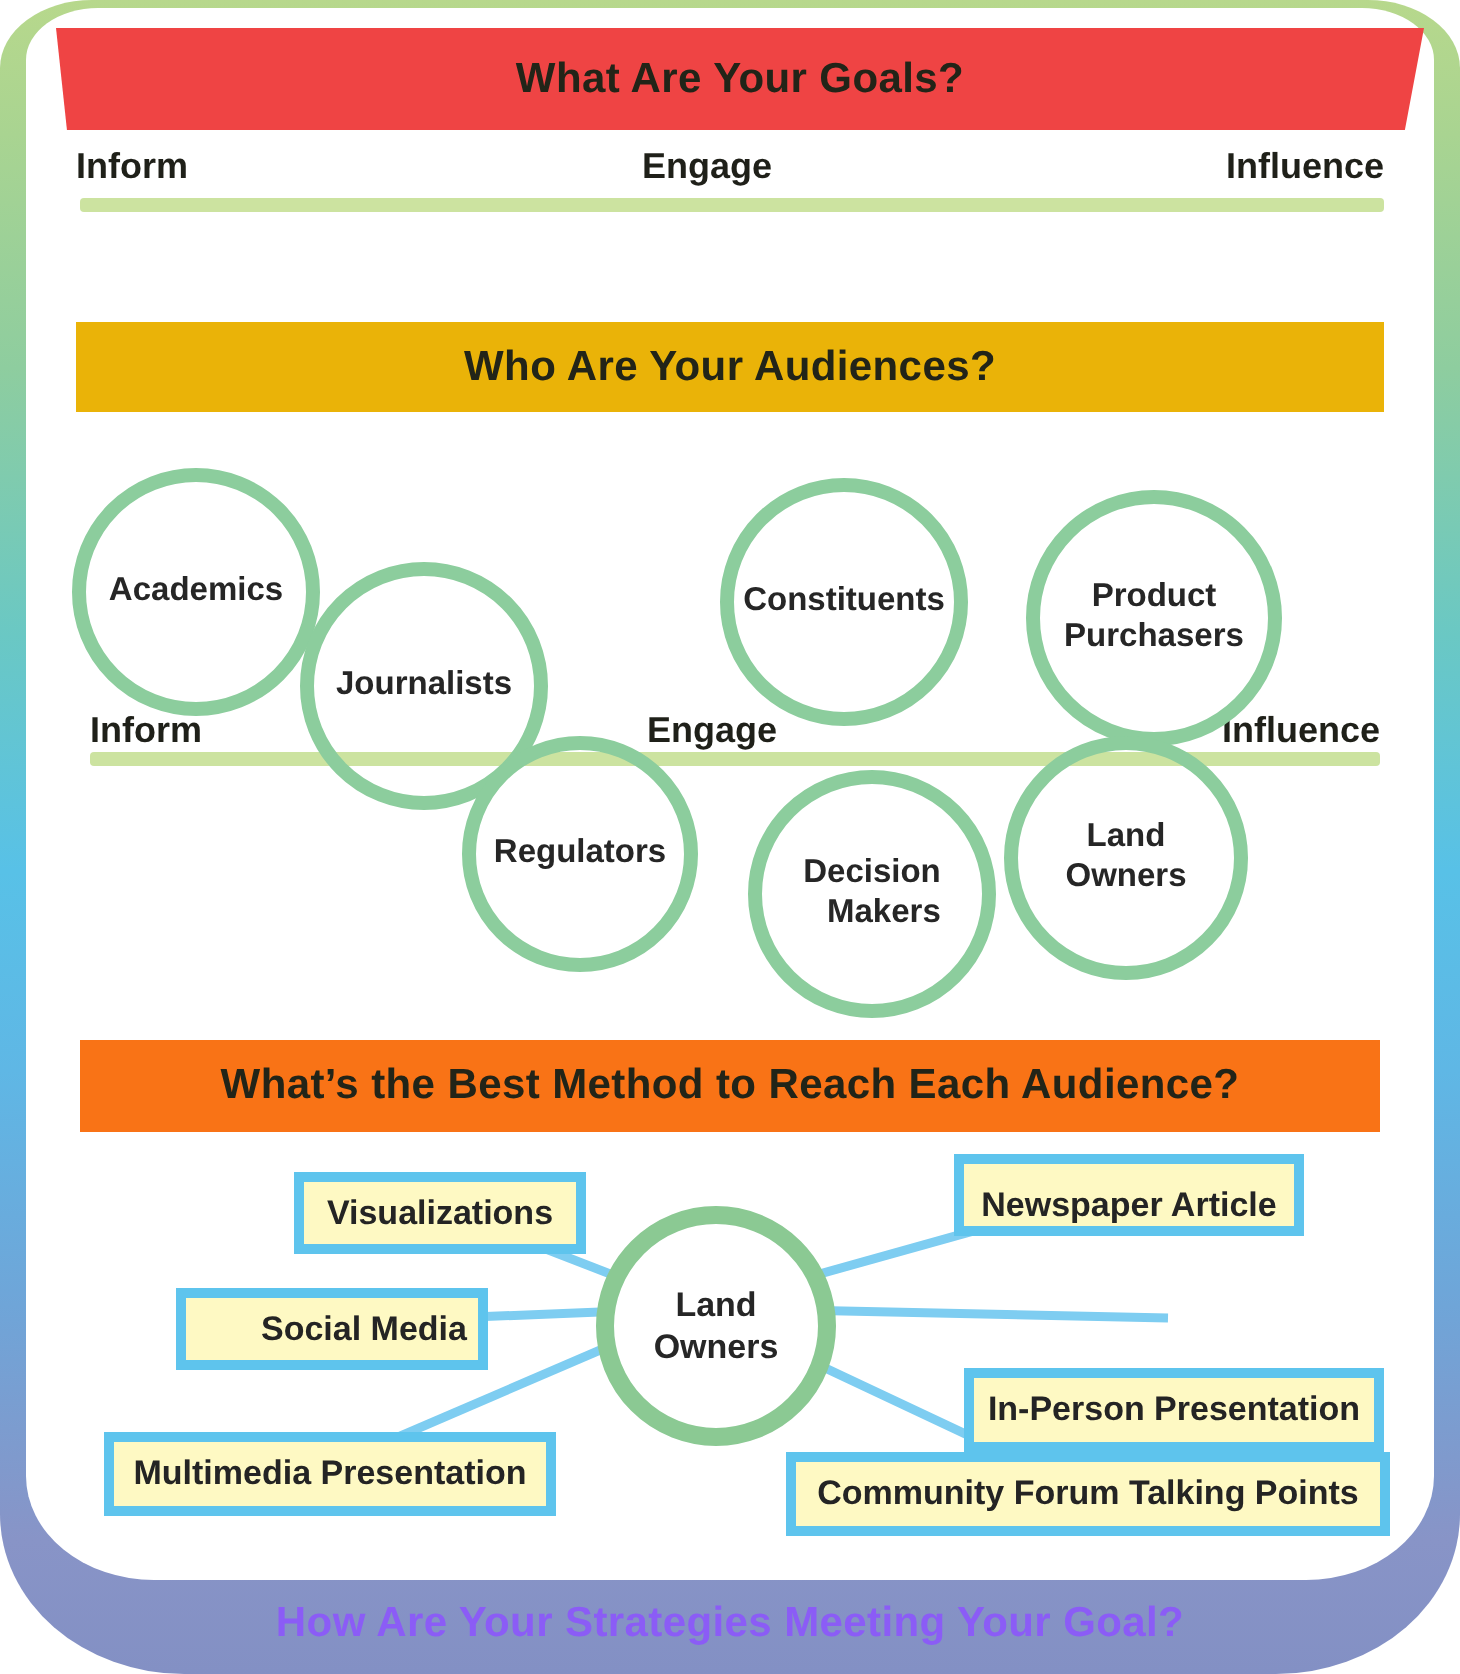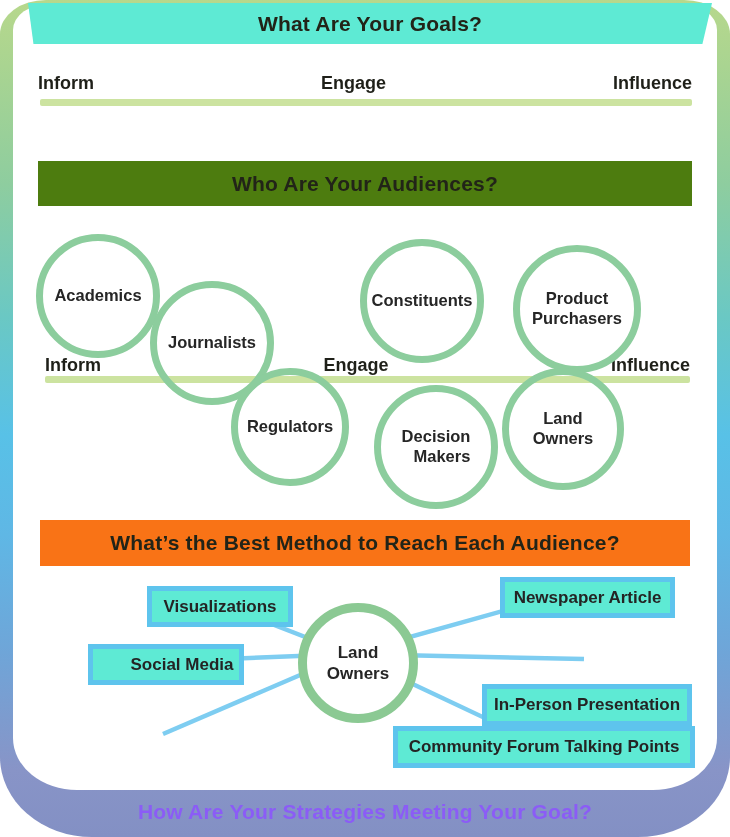--- a/index.html
+++ b/index.html
@@ -17,23 +17,23 @@
   }
   
   .panel{
     position:absolute;left:13px;top:4px;width:704px;height:786px;
     background:#ffffff;
     border-radius:36px 36px 64px 64px / 26px 26px 52px 52px;
   }
   
   .band{position:absolute;display:flex;align-items:center;justify-content:center;}
   .band-title{font-size:21px;letter-spacing:0.2px;color:#222418;}
-  .goals-band{left:28px;top:3px;width:684px;height:41px;background:#5eead4;
+  .goals-band{left:28px;top:14px;width:684px;height:51px;background:#ef4444;
     clip-path:polygon(0 0,100% 0,98.6% 100%,0.8% 100%);}
-  .audiences-band{left:38px;top:161px;width:654px;height:45px;background:#4d7c0f;}
+  .audiences-band{left:38px;top:161px;width:654px;height:45px;background:#eab308;}
   .methods-band{left:40px;top:520px;width:650px;height:46px;background:#f97316;}
   .strategies-band{left:40px;top:790px;width:650px;height:44px;background:transparent;}
   .strategies-band .band-title{color:#8b5cf6;}
 
   
   .spectrum-row{position:absolute;display:flex;justify-content:space-between;
     font-size:18px;z-index:2;}
   .spectrum-row.top{left:38px;top:73px;width:654px;}
   .spectrum-row.mid{left:45px;top:355px;width:645px;z-index:1;}
   .spectrum-line{position:absolute;height:7px;background:#cce3a0;z-index:1;border-radius:2px;}
@@ -52,28 +52,28 @@
   .c-constituents{left:360px;top:239px;width:110px;height:110px;}
   .c-product{left:513px;top:245px;width:114px;height:114px;}
   .c-gov{left:71px;top:379px;width:110px;height:110px;}
   .c-regulators{left:231px;top:368px;width:104px;height:104px;}
   .c-decision{left:374px;top:385px;width:110px;height:110px;text-align:right;}
   .c-land{left:502px;top:368px;width:108px;height:108px;}
 
   
   .connectors{position:absolute;left:0;top:0;z-index:1;}
   .method-box{
-    position:absolute;background:#5eead4;border:5px solid #5ec4ed;
+    position:absolute;background:#fef9c3;border:5px solid #5ec4ed;
     display:flex;align-items:center;justify-content:center;
     font-size:17px;color:#242424;z-index:2;text-align:center;
   }
   .b-visualizations{left:147px;top:586px;width:136px;height:31px;}
   .b-social{left:88px;top:644px;width:114px;height:31px;padding-left:32px;}
   .b-multimedia{left:52px;top:716px;width:216px;height:32px;}
-  .b-newspaper{left:500px;top:577px;width:165px;height:31px;}
+  .b-newspaper{left:477px;top:577px;width:165px;height:31px;align-items:flex-end;}
   .b-inperson{left:482px;top:641px;width:200px;height:32px;margin-top:43px;}
   .b-community{left:393px;top:726px;width:292px;height:32px;}
   .center-circle{
     position:absolute;left:298px;top:603px;width:102px;height:102px;
     border:9px solid #8bc993;border-radius:50%;background:#ffffff;
     display:flex;align-items:center;justify-content:center;text-align:center;
     font-size:17px;line-height:1.25;white-space:pre-line;z-index:2;color:#262626;
   }
   .label{white-space:pre-line;}
 </style>
@@ -144,20 +144,23 @@
       <line x1="540" y1="744" x2="349" y2="654"></line>
     </g>
   </svg>
 
   <div class="method-box b-visualizations">
     <span>Visualizations</span>
   </div>
   <div class="method-box b-social">
     <span>Social Media</span>
   </div>
+  <div class="method-box b-multimedia">
+    <span>Multimedia Presentation</span>
+  </div>
   <div class="method-box b-newspaper">
     <span>Newspaper Article</span>
   </div>
   <div class="method-box b-inperson">
     <span>In-Person Presentation</span>
   </div>
   <div class="method-box b-community">
     <span>Community Forum Talking Points</span>
   </div>
 

